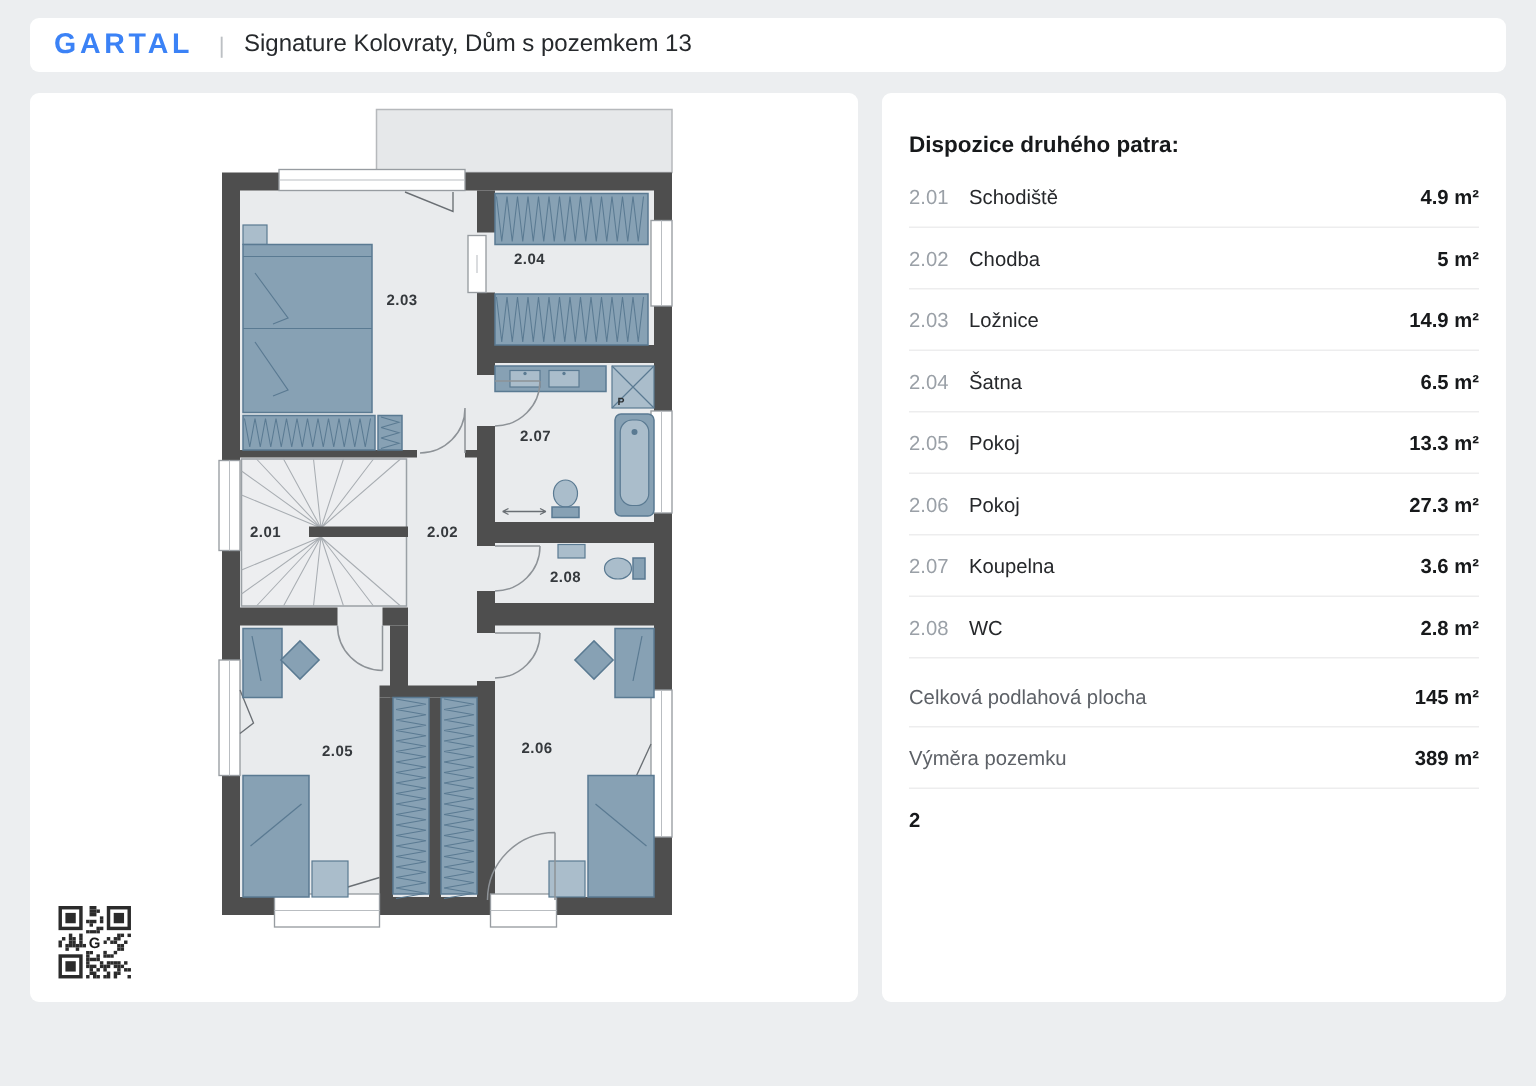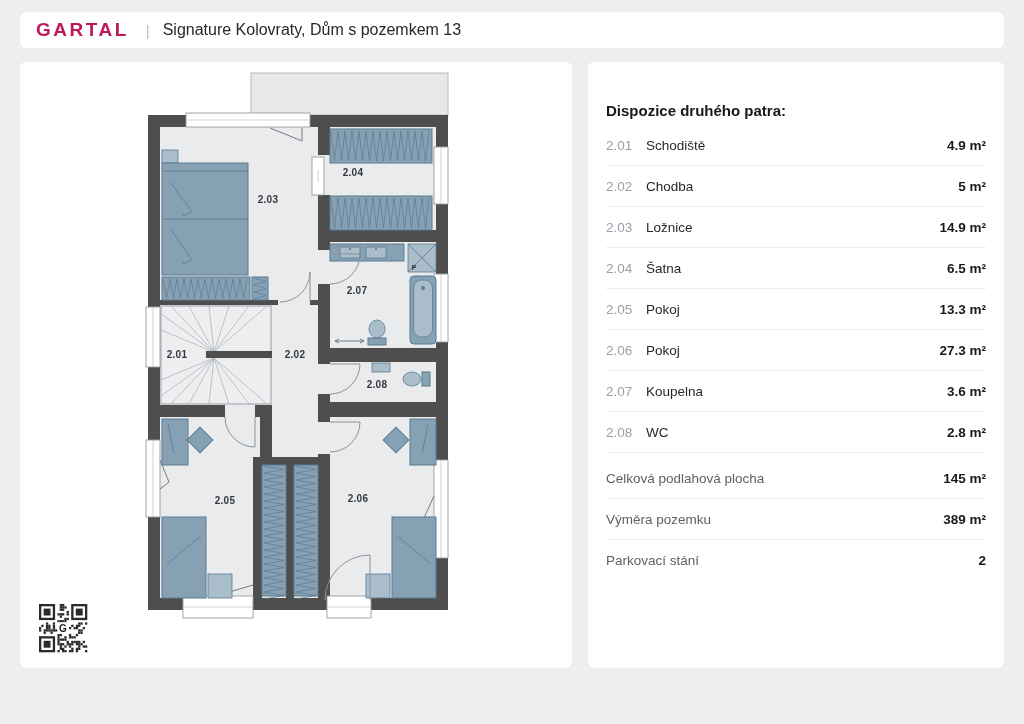--- a/index.html
+++ b/index.html
@@ -9,28 +9,28 @@
   *{box-sizing:border-box}
   html,body{margin:0;padding:0}
   body{
     width:1024px;height:724px;background:var(--c-bg);
     font-family:"Liberation Sans",sans-serif;padding:12px 20px;overflow:hidden;
   }
   .topbar{
     height:36px;background:var(--c-panel);border-radius:6px;
     display:flex;align-items:center;padding:0 16px;
   }
-  .logo{font-size:19px;font-weight:800;letter-spacing:2.5px;color:#be185d}
+  .logo{font-size:19px;font-weight:800;letter-spacing:2.5px;color:#3b82f6}
   .logo-divider{color:#bcc0c4;font-weight:300;font-size:15px;margin:0 13px 0 17px}
   .subtitle{font-size:16px;color:#26292c}
   .content{display:flex;gap:16px;margin-top:14px}
   .plan-card{width:552px;height:606px;background:var(--c-panel);border-radius:6px;position:relative}
   .plan-card svg{display:block;width:552px;height:606px}
   .info-card{flex:1;height:606px;background:var(--c-panel);border-radius:6px;padding:16px 18px 0 18px}
-  .heading{font-size:15px;font-weight:700;color:#17191b;margin:24px 0 6px 0}
+  .heading{font-size:15px;font-weight:700;color:#17191b;margin:10px 0 6px 0}
   .row{display:flex;align-items:center;height:41px;border-bottom:1px solid #ededee;font-size:13.5px}
   .row.last{border-bottom:none}
   .code{width:40px;color:#9aa0a7;flex:none}
   .rname{flex:1;color:#26282b}
   .area{font-weight:700;color:#17191b;white-space:nowrap}
   .summary{margin-top:5px}
   .slabel{flex:1;color:#5d6167}
   
   .wall{fill:var(--c-wall)}
   .room{fill:var(--c-room)}
@@ -372,18 +372,17 @@
     <div class="summary">
       <div class="row">
         <span class="slabel">Celková podlahová plocha</span>
         <span class="area">145 m²</span>
       </div>
       <div class="row">
         <span class="slabel">Výměra pozemku</span>
         <span class="area">389 m²</span>
       </div>
       <div class="row last">
-        <span class="slabel">Parkovací stání</span>
         <span class="area">2</span>
       </div>
     </div>
   </div>
 </div>
 
 </body></html>

